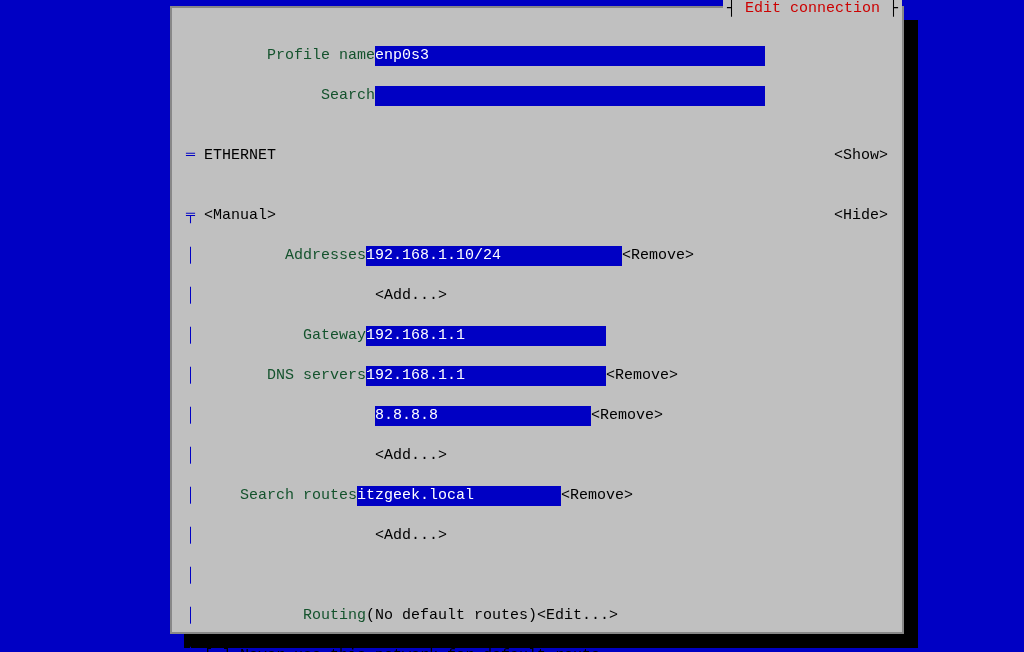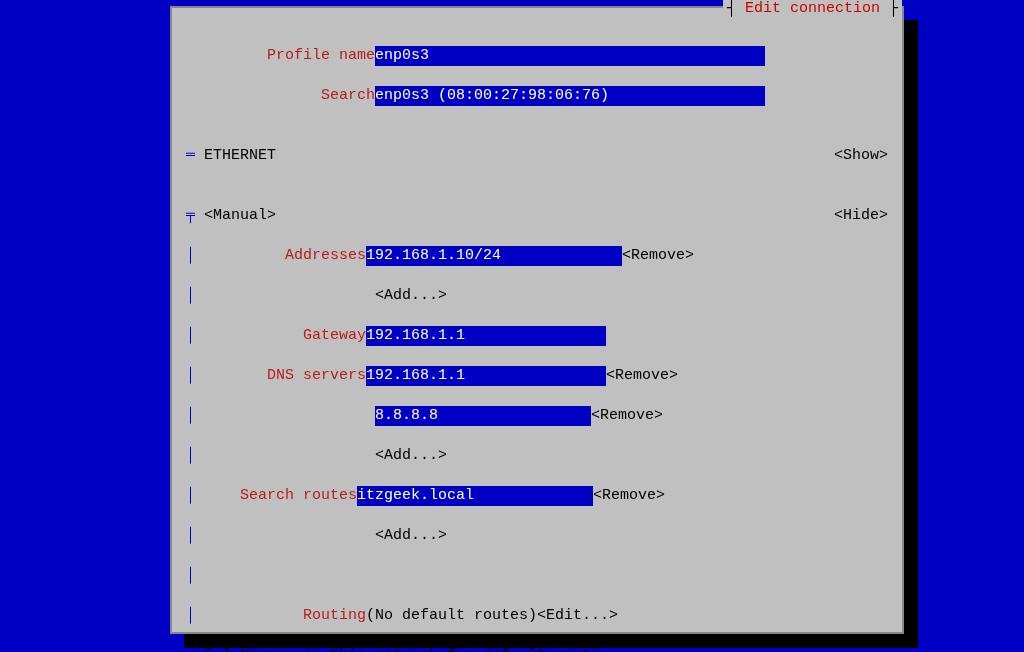--- a/index.html
+++ b/index.html
@@ -43,53 +43,53 @@
     background: #c0c0c0;
     padding: 0 4px;
     font-weight: normal;
   }
   .title-text { color: #c00; }
   .content {
     padding: 18px 14px 10px 14px;
     line-height: 20px;
     white-space: pre;
   }
-  .lbl { color: #b91c1c; }
+  .lbl { color: #14532d; }
   .field {
     background: #0000c4;
     color: #fff;
     display: inline-block;
   }
   .underline { text-decoration-color: #fff; }
   .row { display:flex; }
   .pad { visibility:hidden; }
   .branch { color:#0000c4; }
 </style>
 </head>
 <body>
 
 <div class="shadow"></div>
 <div class="window">
   <div class="title-wrap">
     <span class="title-rule">┤ <span class="title-text">Edit connection</span> ├</span>
   </div>
   <div class="content">
 <div class="row"><span class="pad">         </span><span class="lbl">Profile name</span> <span class="field" style="width:390px;"><span class="underline">enp0s3</span><span class="underline">                                    </span></span></div>
-<div class="row"><span class="pad">               </span><span class="lbl">Search</span> <span class="field" style="width:390px;"><span class="underline">enp0s3 (08:00:27:98:06:76)</span><span class="underline">              </span></span></div>
+<div class="row"><span class="pad">               </span><span class="lbl">Search</span> <span class="field" style="width:390px;"><span class="underline">              </span></span></div>
 <div class="row"> </div>
 <div class="row"><span class="branch">═ </span><span>ETHERNET</span><span style="flex:1"></span><span>&lt;Show&gt;</span></div>
 <div class="row"> </div>
 <div class="row"><span class="branch">╤ </span> <span>&lt;Manual&gt;</span><span style="flex:1"></span><span>&lt;Hide&gt;</span></div>
 <div class="row"><span class="branch">│ </span><span class="pad">         </span><span class="lbl">Addresses</span> <span class="field" style="width:256px;"><span class="underline">192.168.1.10/24</span><span class="underline">          </span></span> <span>&lt;Remove&gt;</span></div>
 <div class="row"><span class="branch">│ </span><span class="pad">                   </span><span>&lt;Add...&gt;</span></div>
 <div class="row"><span class="branch">│ </span><span class="pad">           </span><span class="lbl">Gateway</span> <span class="field" style="width:240px;"><span class="underline">192.168.1.1</span><span class="underline">              </span></span></div>
 <div class="row"><span class="branch">│ </span><span class="pad">       </span><span class="lbl">DNS servers</span> <span class="field" style="width:240px;"><span class="underline">192.168.1.1</span><span class="underline">              </span></span> <span>&lt;Remove&gt;</span></div>
 <div class="row"><span class="branch">│ </span><span class="pad">                   </span><span class="field" style="width:216px;"><span class="underline">8.8.8.8</span><span class="underline">                  </span></span> <span>&lt;Remove&gt;</span></div>
 <div class="row"><span class="branch">│ </span><span class="pad">                   </span><span>&lt;Add...&gt;</span></div>
-<div class="row"><span class="branch">│ </span><span class="pad">    </span><span class="lbl">Search routes</span> <span class="field" style="width:236px;"><span class="underline">itzgeek.local</span><span class="underline">            </span></span> <span>&lt;Remove&gt;</span></div>
+<div class="row"><span class="branch">│ </span><span class="pad">    </span><span class="lbl">Search routes</span> <span class="field" style="width:204px;"><span class="underline">itzgeek.local</span><span class="underline">            </span></span> <span>&lt;Remove&gt;</span></div>
 <div class="row"><span class="branch">│ </span><span class="pad">                   </span><span>&lt;Add...&gt;</span></div>
 <div class="row"><span class="branch">│ </span></div>
 <div class="row"><span class="branch">│ </span><span class="pad">           </span><span class="lbl">Routing</span> <span>(No default routes)</span> <span>&lt;Edit...&gt;</span></div>
 <div class="row"><span class="branch">│ </span><span>[ ] Never use this network for default route</span></div>
 
 
 <div class="row"> </div>
 <div class="row"> </div>
 
 <div class="row"> </div>

